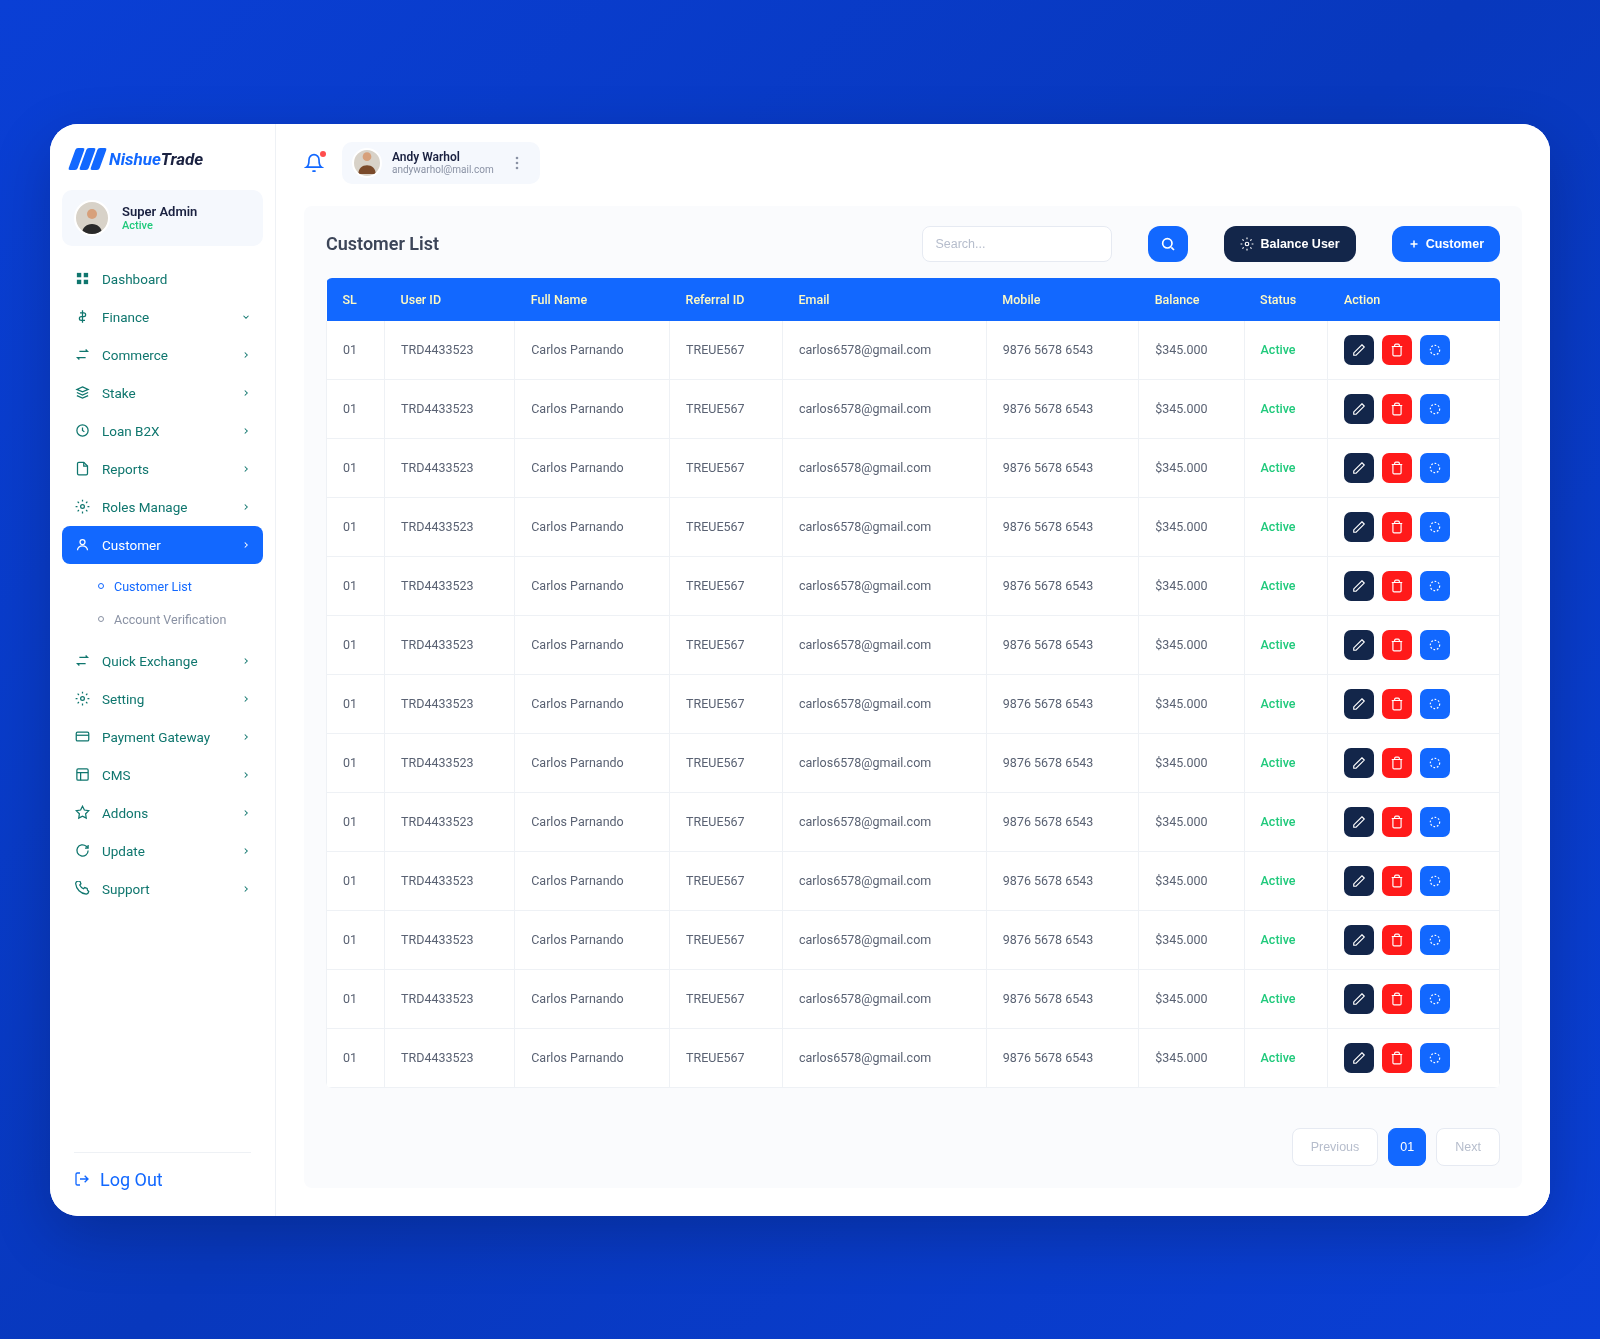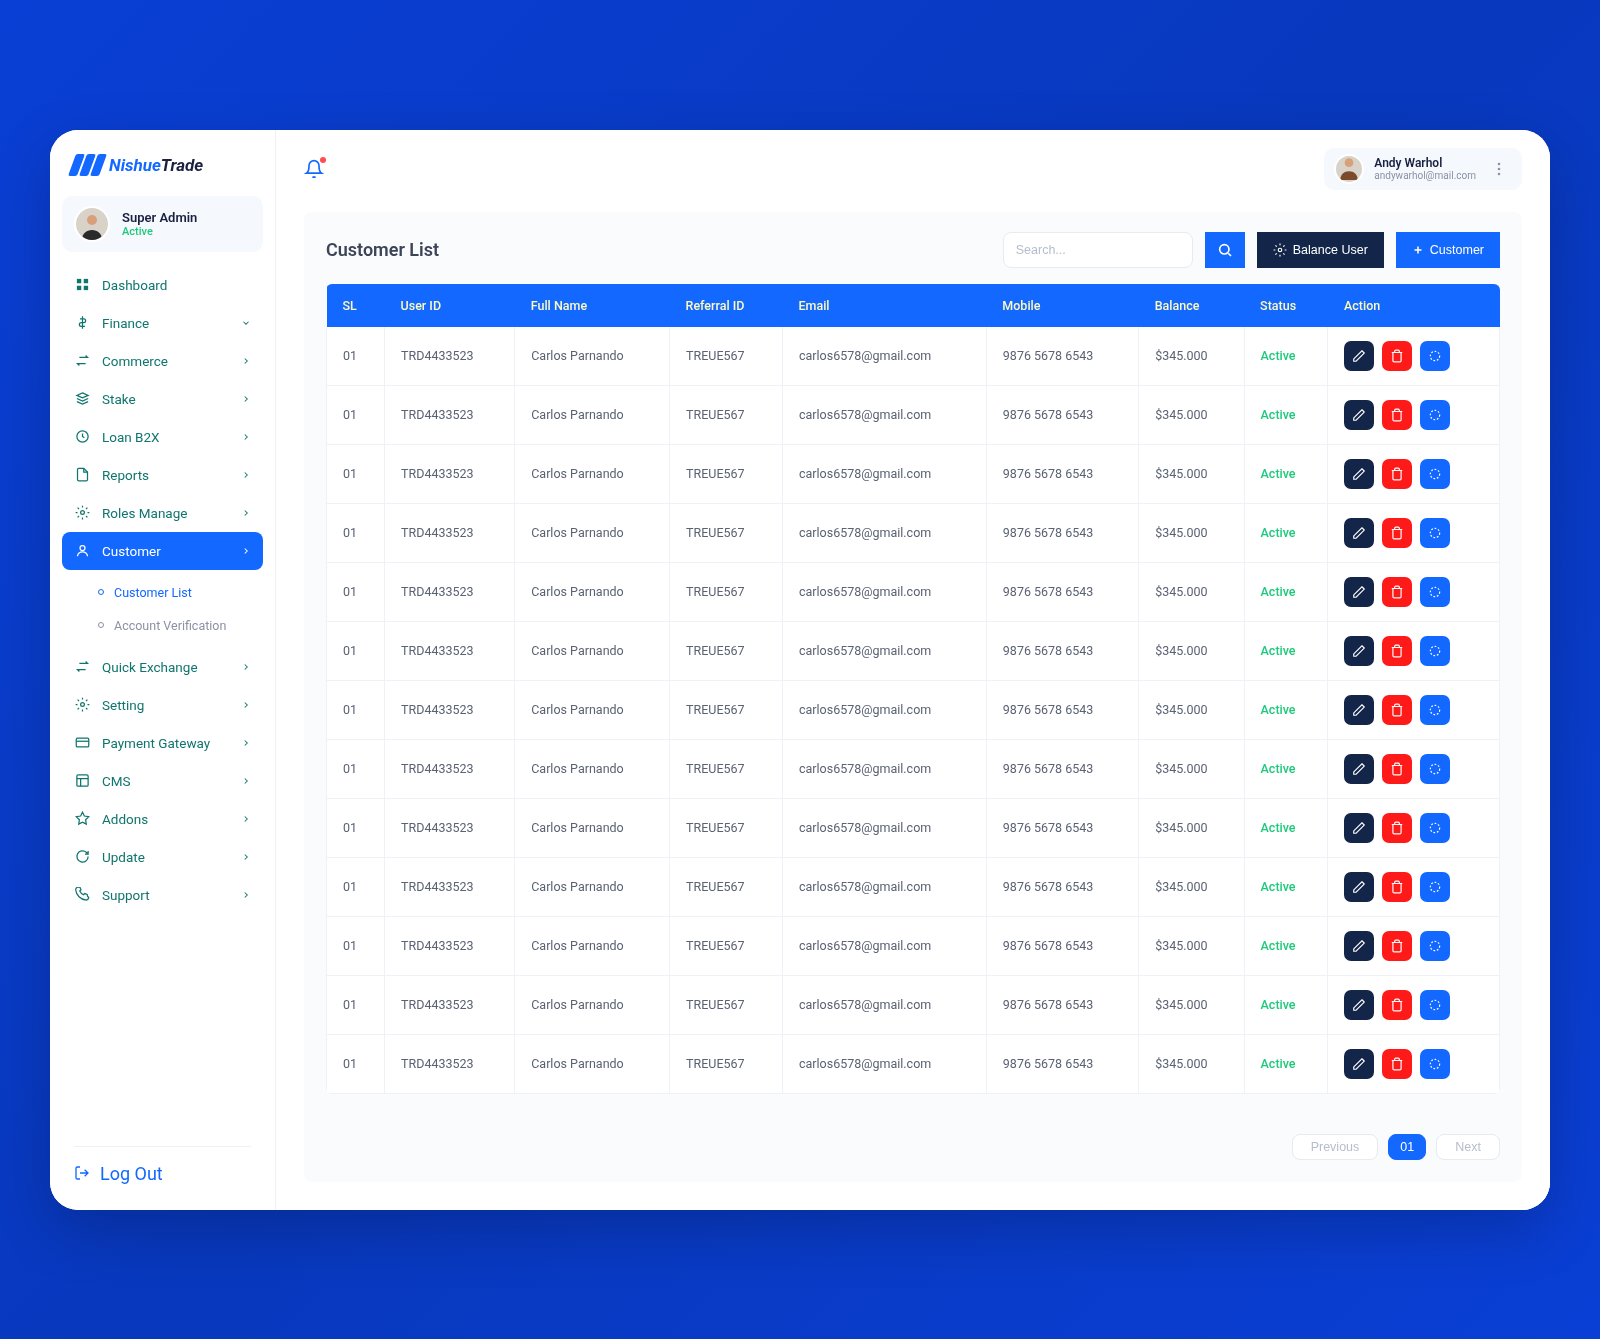--- a/index.html
+++ b/index.html
@@ -109,21 +109,21 @@
   align-items: center;
   gap: 10px;
   color: #1268ff;
   font-size: 18px;
   cursor: pointer;
 }
 .main { flex: 1; background: #fff; display:flex; flex-direction:column;}
 .topbar {
   display: flex;
   align-items: center;
-  justify-content: space-between;
+  justify-content: flex-start;
   padding: 18px 28px 12px;
   gap: 18px;
 }
 .bell { position: relative; width: 20px; height:20px; color:#1268ff; cursor:pointer;}
 .bell::after { content:""; position:absolute; top:-2px; right:-2px; width:6px;height:6px;border-radius:50%; background:#ff4d4d;}
 .user-chip {
   display:flex; align-items:center; gap:10px;
   background:#f5f8fd; border-radius:10px; padding:6px 10px;
 }
 .user-chip .uname{font-size:12px;font-weight:600;color:#1a2140;}
@@ -137,23 +137,23 @@
   display:flex; align-items:center; padding:20px 22px 16px;
 }
 .panel-title { font-size:18px; font-weight:600; color:#3c4558;}
 .head-actions { margin-left:auto; display:flex; gap:12px; align-items:center;}
 .search-box {
   width:190px; height:36px; border:1px solid #e6eaf2; border-radius:8px;
   background:#fff; padding:0 12px; font-size:12.5px;
 }
 .search-box::placeholder{color:#b6bdcc;}
 .btn {
-  height:36px; padding:0 16px; border-radius:0; border:none;
+  height:36px; padding:0 16px; border-radius:12px; border:none;
   display:flex; align-items:center; gap:6px; font-size:12.5px;
-  font-weight:400; cursor:pointer;
+  font-weight:700; cursor:pointer;margin-left:24px;
 }
 .btn-search{ width:40px; padding:0; justify-content:center; background:#1268ff; color:#fff;}
 .btn-balance{ background:#13264a; color:#fff;}
 .btn-add{ background:#1268ff; color:#fff;}
 .table-wrap{ padding:0 22px 22px; }
 table{ width:100%; border-collapse:collapse; background:#fff; border-radius:6px; overflow:hidden;}
 thead th{
   background:#1268ff; color:#fef9c3; text-align:left; font-size:12.5px;
   font-weight:500; padding:14px 16px;
 }
@@ -166,21 +166,21 @@
 .actions{ display:flex; gap:8px;}
 .act-btn{
   width:30px;height:30px;border-radius:7px;border:none;
   display:flex;align-items:center;justify-content:center;cursor:pointer;color:#fff;
 }
 .act-edit{background:#13264a;}
 .act-del{background:#ff1a1a;}
 .act-load{background:#1268ff;}
 .pager{ display:flex; justify-content:flex-end; gap:10px; padding:18px 22px 22px;}
 .page-btn{
-  height:26px; min-width:60px; padding:0 18px; border-radius:8px; border:1px solid #e6eaf2;
+  height:38px; min-width:60px; padding:0 18px; border-radius:8px; border:1px solid #e6eaf2;
   background:#fff; color:#b6bdcc; font-size:12.5px; cursor:pointer;
 }
 .page-btn.num{ min-width:38px; padding:0;}
 .page-btn.active{ background:#1268ff; color:#fff; border-color:#1268ff;}
 svg{display:block;}
 </style>
 </head>
 <body>
 
 <div class="app">

